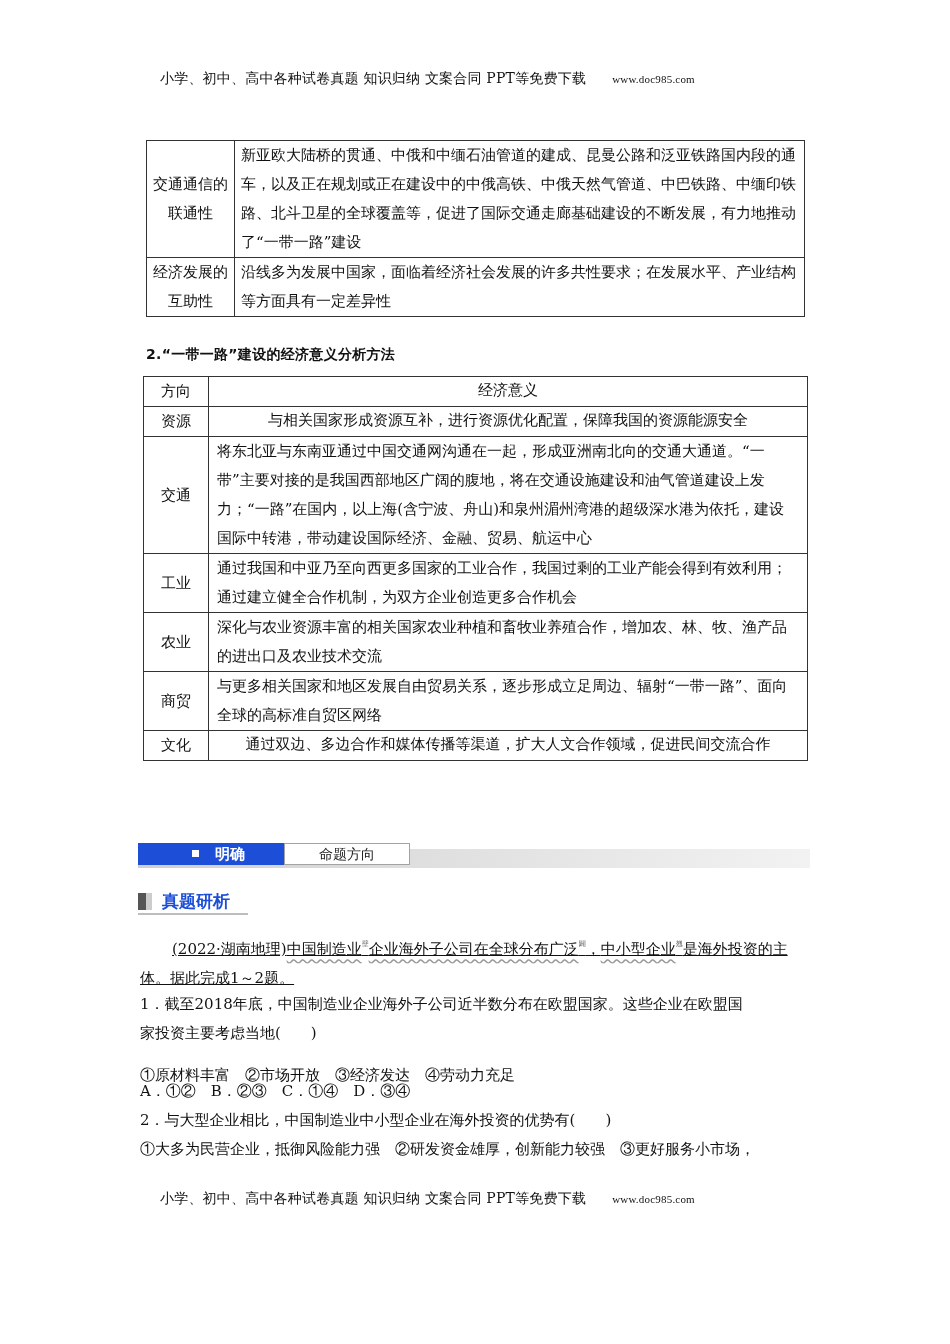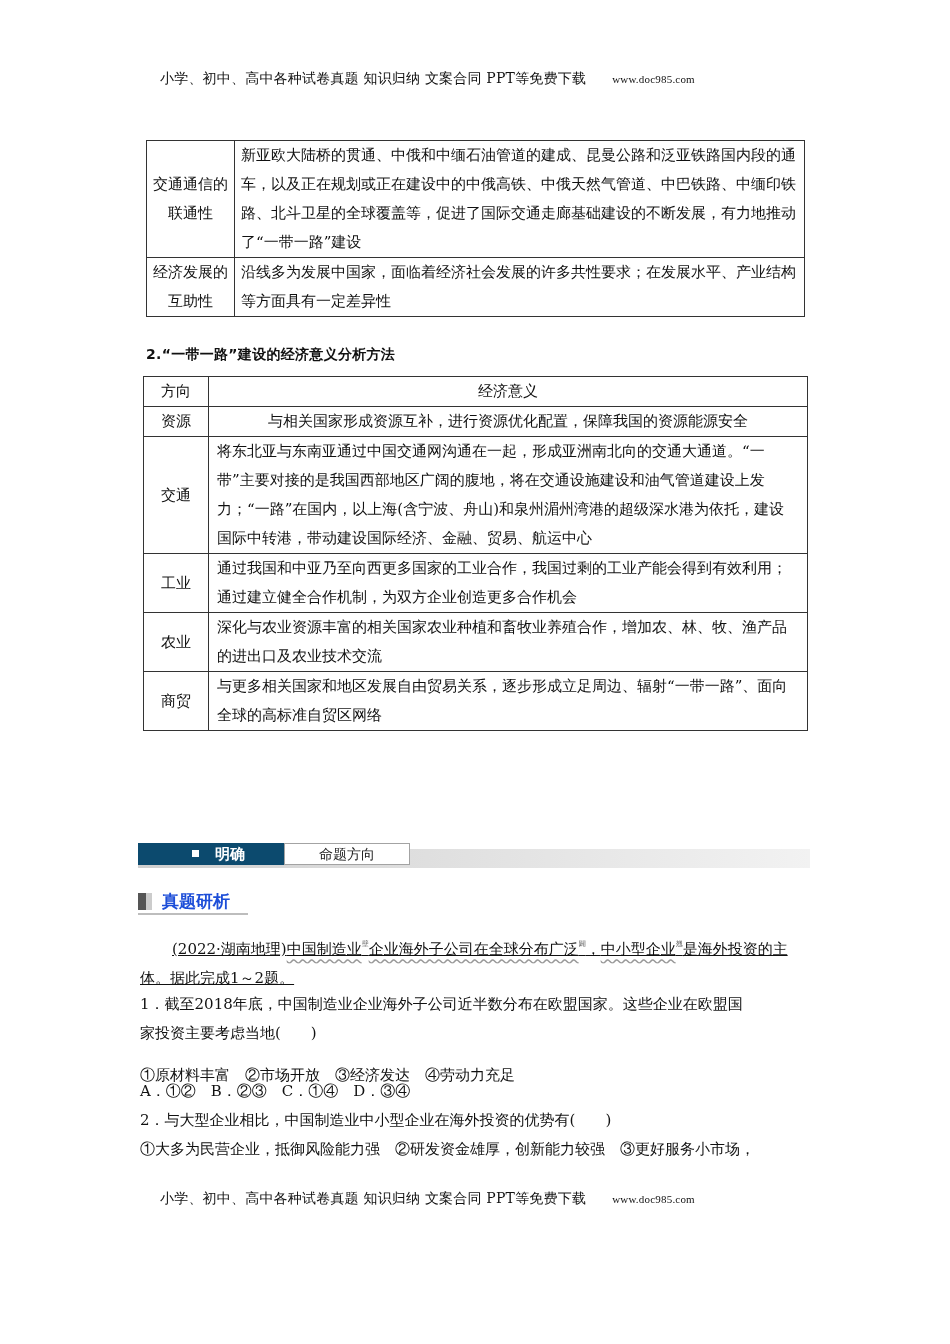--- a/index.html
+++ b/index.html
@@ -48,40 +48,40 @@
       top: 346px;
       font-family: "DejaVu Sans", sans-serif;
       font-size: 14px;
       font-weight: bold;
       letter-spacing: 0.3px;
     }
 
     #table2 { left: 143px; top: 376px; width: 665px; border-radius: 9px; }
     #table2 td.label { width: 65px; text-align: center; }
     #table2 td.content { padding: 0 8px; }
-    #table2 td.center { text-align: center; }
+    #table2 td.center { text-align: center; font-family: Liberation Mono, monospace; }
 
     .section-bar {
       position: absolute;
       left: 138px;
       top: 843px;
       width: 672px;
       height: 24px;
     }
     .section-bar .bar-bg {
       position: absolute;
       left: 0; top: 6px;
       width: 672px; height: 19px;
       background: linear-gradient(to right, #cfcfcf 0%, #dedede 40%, #f2f2f2 100%);
     }
     .section-bar .dark-tab {
       position: absolute;
       left: 0; top: 0;
       width: 146px; height: 22px;
-      background: #0c4a6e;
+      background: #1d4ed8;
       color: #fff;
       font-family: "DejaVu Sans", sans-serif;
       font-weight: bold;
       font-size: 15px;
       line-height: 22px;
       padding-left: 54px;
     }
     .section-bar .dark-tab .sq {
       display: inline-block;
       width: 7px; height: 7px;
@@ -192,20 +192,24 @@
     <td class="content">通过我国和中亚乃至向西更多国家的工业合作，我国过剩的工业产能会得到有效利用；通过建立健全合作机制，为双方企业创造更多合作机会</td>
   </tr>
   <tr>
     <td class="label">农业</td>
     <td class="content">深化与农业资源丰富的相关国家农业种植和畜牧业养殖合作，增加农、林、牧、渔产品的进出口及农业技术交流</td>
   </tr>
   <tr>
     <td class="label">商贸</td>
     <td class="content">与更多相关国家和地区发展自由贸易关系，逐步形成立足周边、辐射“一带一路”、面向全球的高标准自贸区网络</td>
   </tr>
+  <tr>
+    <td class="label">文化</td>
+    <td class="content center">通过双边、多边合作和媒体传播等渠道，扩大人文合作领域，促进民间交流合作</td>
+  </tr>
 </tbody>
   </table>
 
 <div class="section-bar">
   <div class="bar-bg"></div>
   <div class="dark-tab">
     <span class="sq"></span><span>明确</span>
   </div>
   <div class="light-tab">命题方向</div>
 </div>

